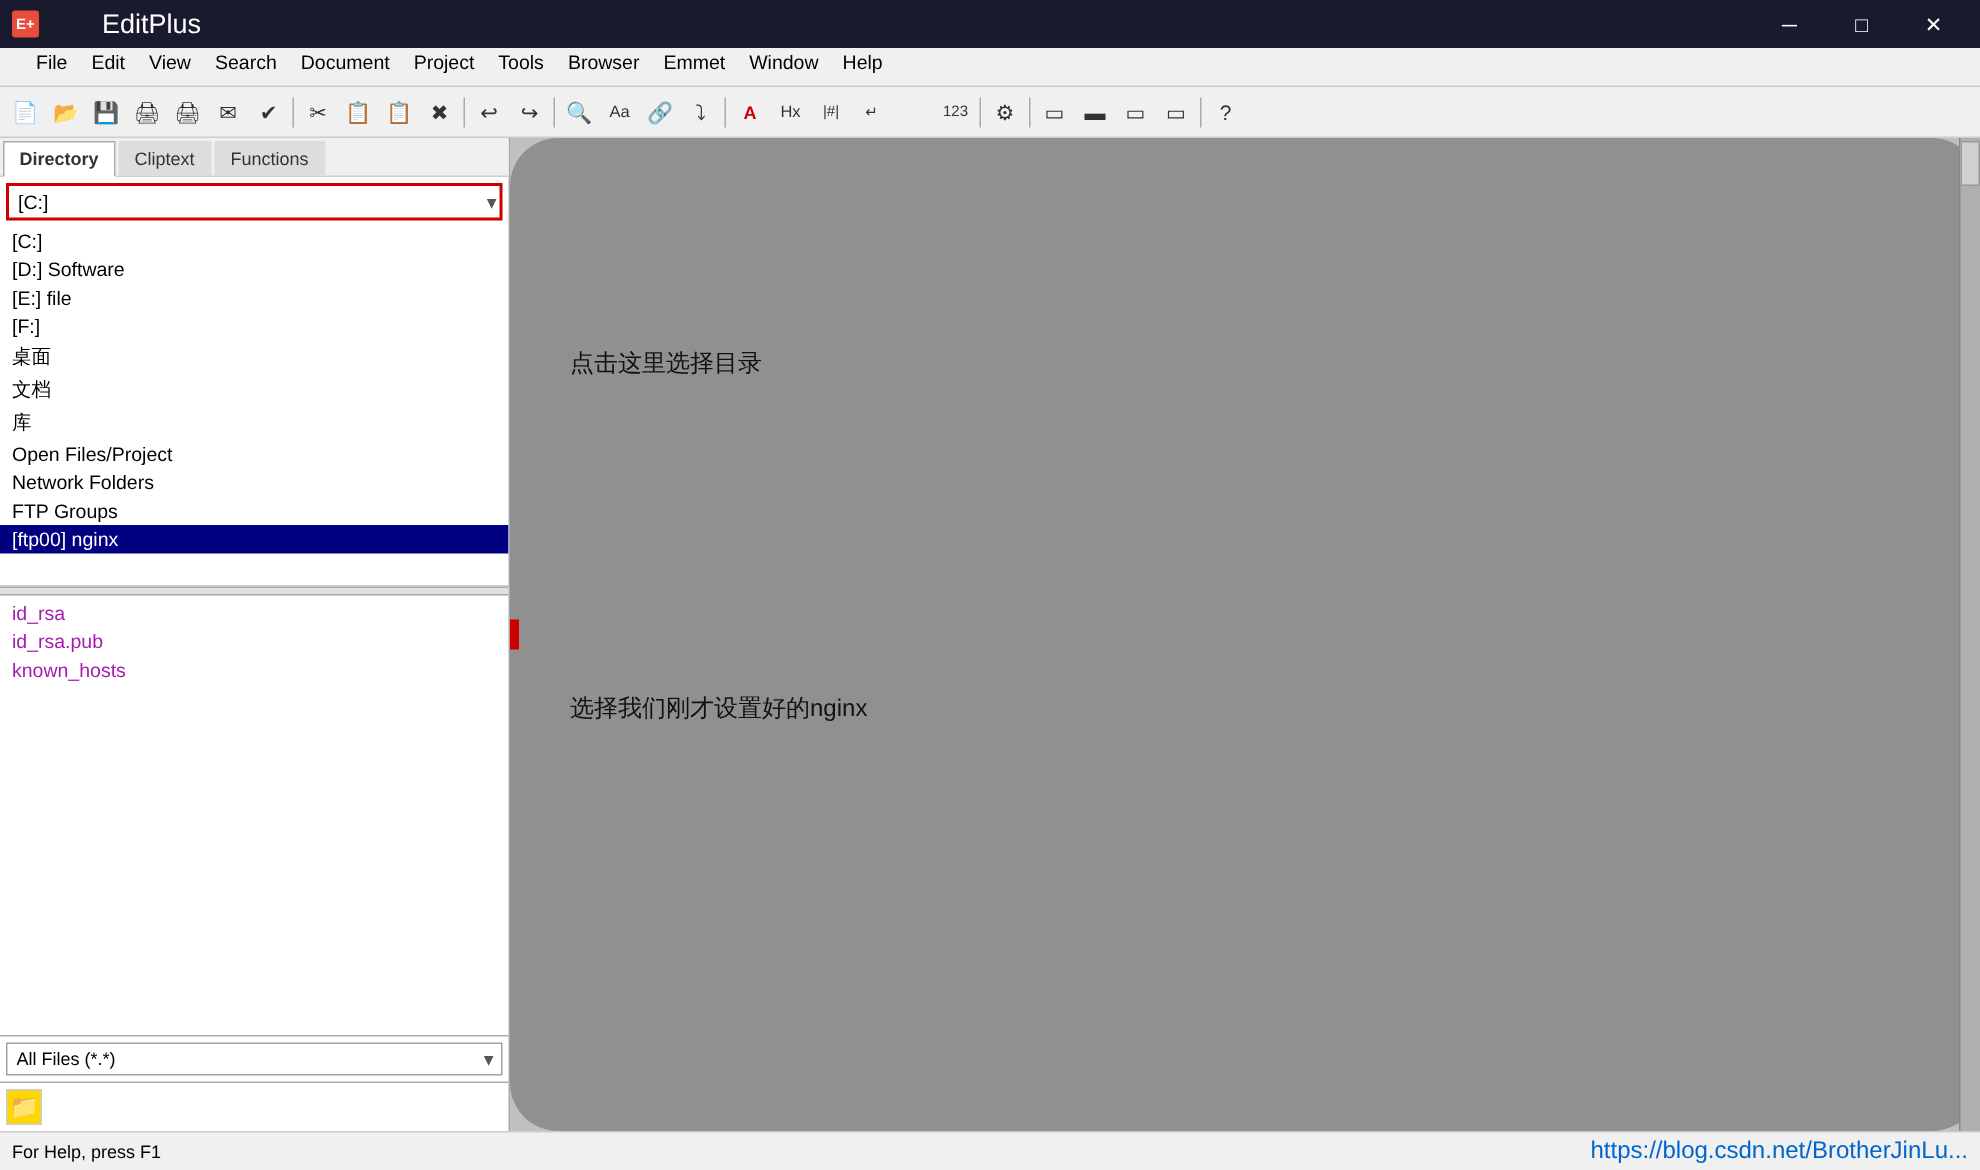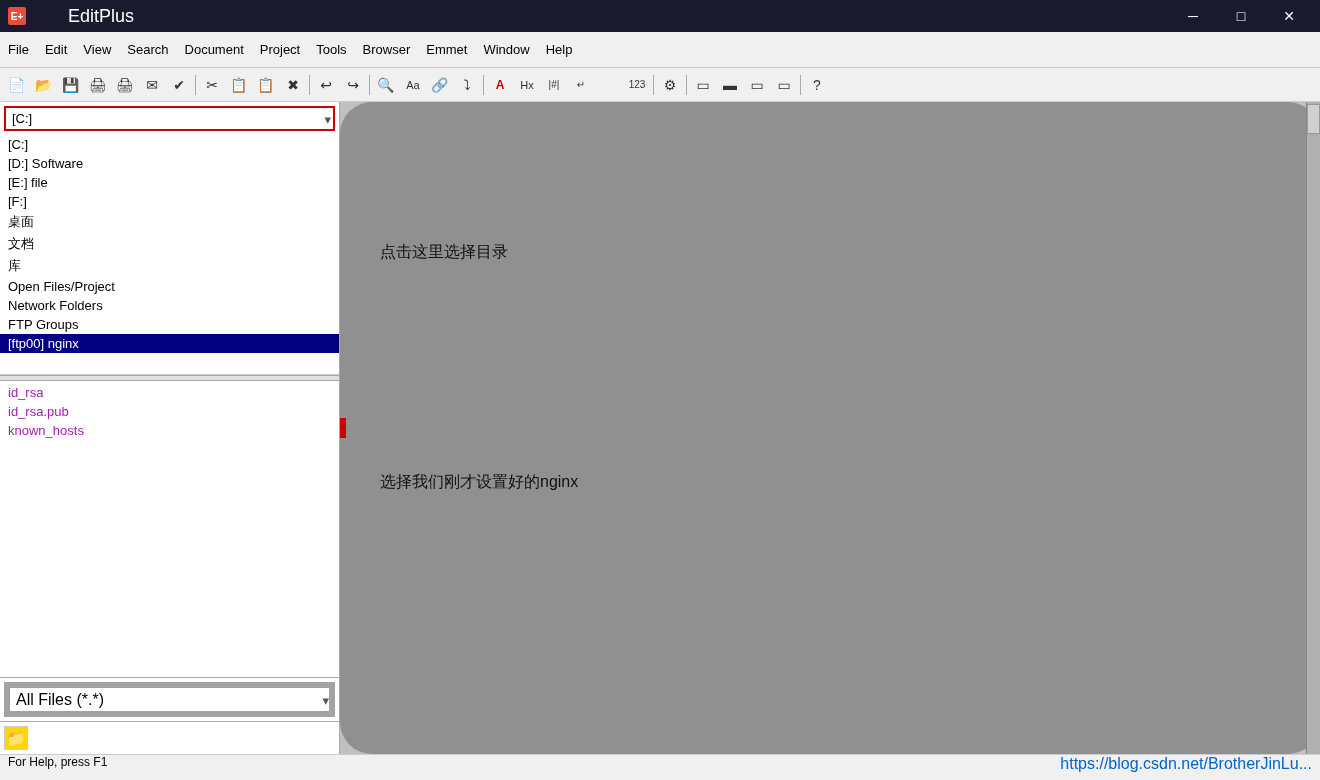--- a/index.html
+++ b/index.html
@@ -53,24 +53,24 @@
       align-items: center;
       justify-content: center;
       cursor: pointer;
       font-size: 14px;
       color: white;
     }
 
     
     .menu-bar {
       background: #f0f0f0;
-      height: 36px;
-      display: flex;
-      align-items: center;
-      padding: 0 0;
+      height: 26px;
+      display: flex;
+      align-items: flex-start;
+      padding: 0 16px;
       border-bottom: 1px solid #ccc;
     }
     .menu-item {
       padding: 2px 8px;
       cursor: pointer;
       font-size: 13px;
       color: #000;
     }
 
     
@@ -208,23 +208,23 @@
     }
 
     
     .filter-area {
       border-top: 1px solid #aaa;
       padding: 4px;
     }
     .filter-select {
       width: 100%;
       padding: 3px 6px;
-      border: 6px solid #a3a3a3;
+      border: 1px solid #a3a3a3;
       background: white;
-      font-size: 16px;
+      font-size: 12px;
       cursor: pointer;
       appearance: none;
       -webkit-appearance: none;
     }
     .filter-dropdown {
       position: relative;
     }
     .filter-dropdown-arrow {
       position: absolute;
       right: 6px;
@@ -278,21 +278,21 @@
       position: absolute;
       top: 370px;
       left: 40px;
     }
 
     
     .status-bar {
       background: #f0f0f0;
       height: 26px;
       display: flex;
-      align-items: flex-start;
+      align-items: center;
       padding: 0 8px;
       border-top: 1px solid #ccc;
       font-size: 12px;
       color: #000;
       justify-content: space-between;
     }
     .status-left { display: flex; align-items: center; gap: 8px; }
     .status-right { color: #0066cc; font-size: 16px; }
 
     
@@ -370,20 +370,25 @@
   <div class="toolbar-btn">▭</div>
   <div class="toolbar-btn">▭</div>
   <div class="toolbar-separator"></div>
   <div class="toolbar-btn">?</div>
 </div>
 
 <div class="main-area">
 
   <div class="left-panel">
 
+    <div class="panel-tabs">
+      <div class="panel-tab active">Directory</div>
+      <div class="panel-tab">Cliptext</div>
+      <div class="panel-tab">Functions</div>
+    </div>
 
     <div class="drive-dropdown">
       <select class="drive-select">
         <option>[C:]</option>
         <option>[D:] Software</option>
         <option>[E:] file</option>
         <option>[F:]</option>
         <option>桌面</option>
         <option>文档</option>
         <option>库</option>

